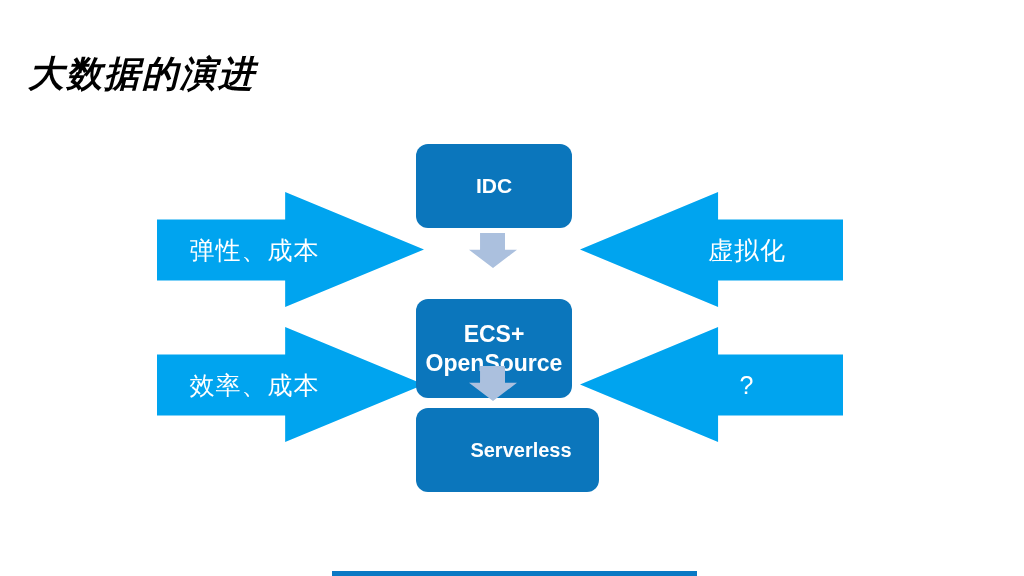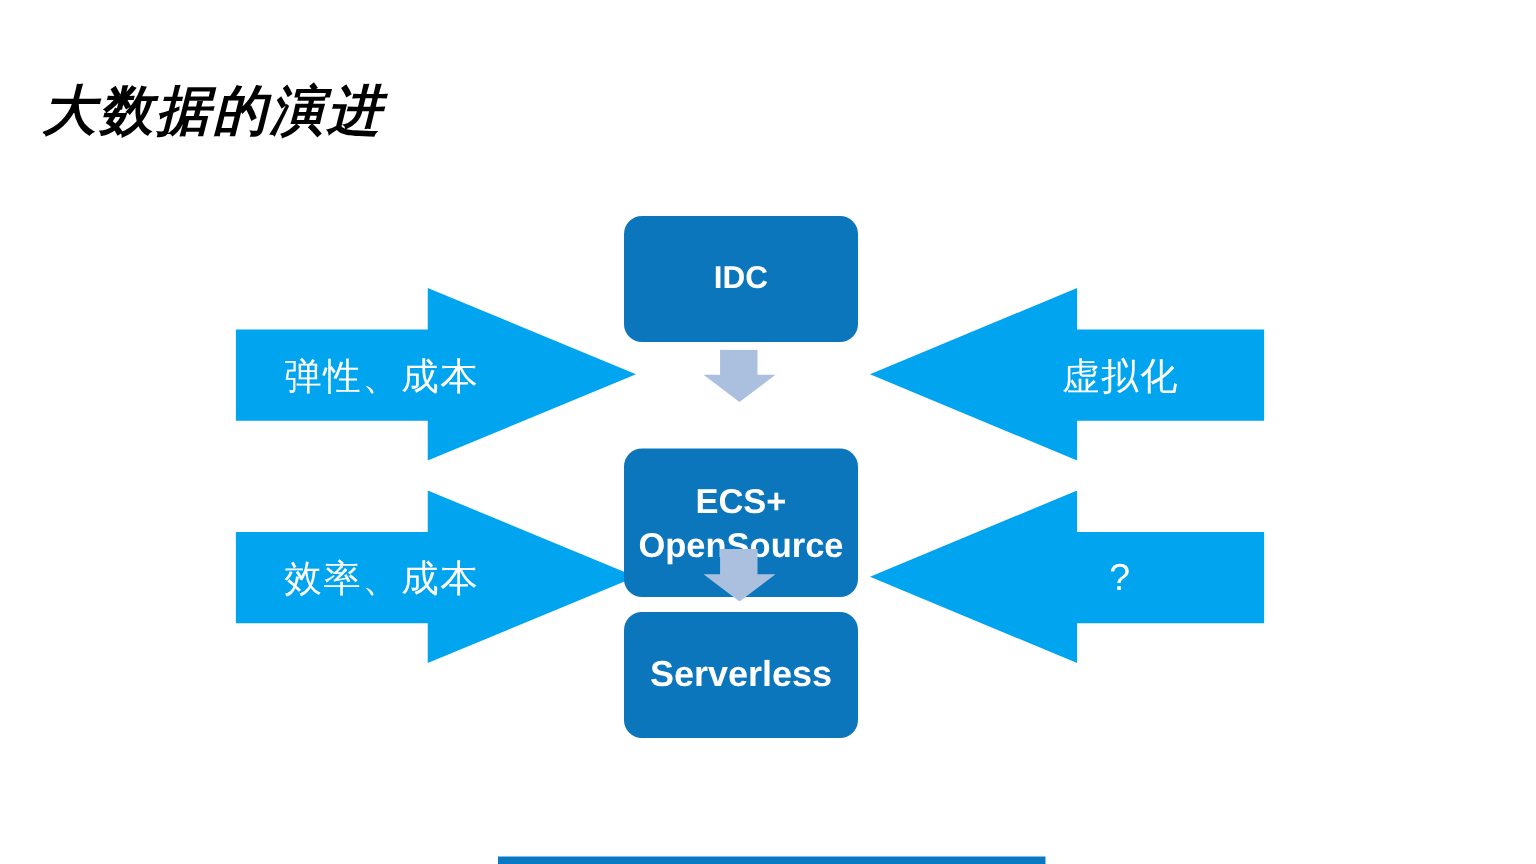--- a/index.html
+++ b/index.html
@@ -37,21 +37,21 @@
     flex-direction: column;
     align-items: center;
     justify-content: center;
     color: #ffffff;
     font-weight: bold;
     text-align: center;
   }
   .stage-box .line { line-height: 1.25; }
   #box-idc        { top: 144px; height: 84px; font-size: 21px; }
   #box-ecs        { top: 275px; height: 99px; font-size: 23px; margin-top: 24px; }
-  #box-serverless { top: 408px; height: 84px; font-size: 24px; }
+  #box-serverless { top: 408px; height: 84px; font-size: 20px; padding-left: 27px; }
 
   
   .down-arrow {
     position: absolute;
     left: 469px;
     width: 48px;
     height: 35px;
     background: var(--connector-blue, #abc0de);
     clip-path: polygon(23% 0, 75% 0, 75% 48%, 100% 48%, 50% 100%, 0 48%, 23% 48%);
   }

